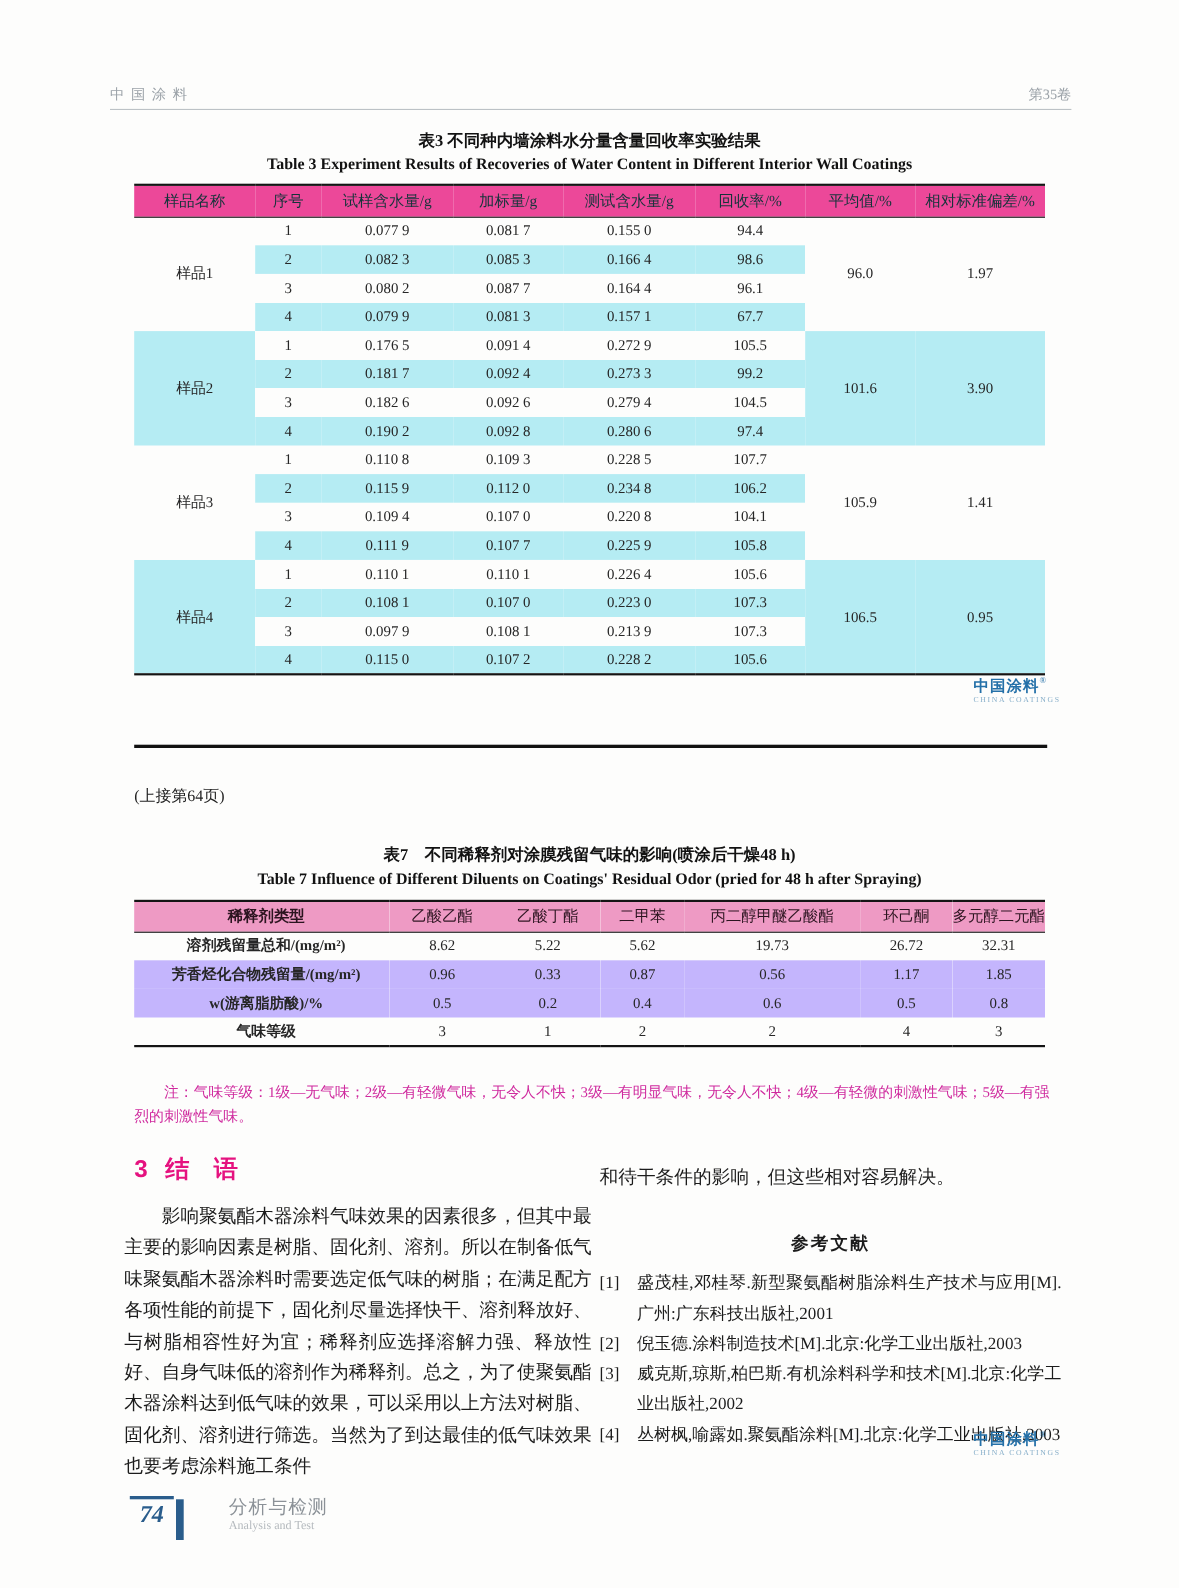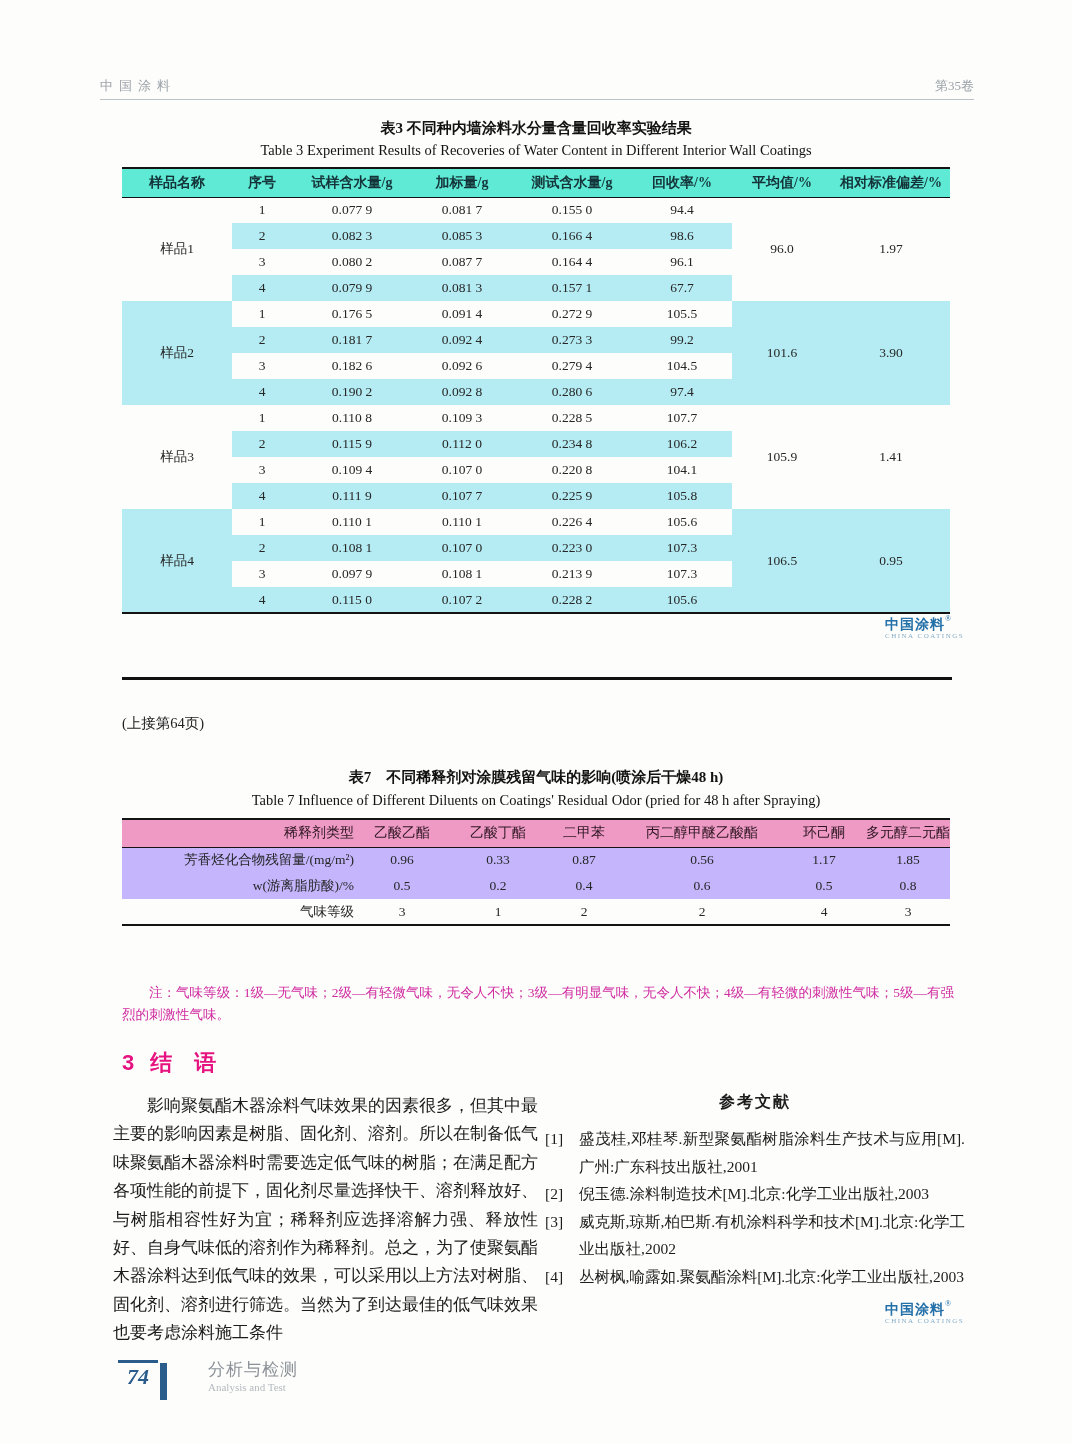--- a/index.html
+++ b/index.html
@@ -9,46 +9,46 @@
   
   .pg-header { position:absolute; top:76px; left:100px; right:98px; height:24px;
                border-bottom:1px solid #bcc2c6; display:flex; justify-content:space-between;
                align-items:flex-end; padding-bottom:4px; color:#9ba2a8; font-size:13px; }
   .pg-header .journal { letter-spacing:6px; }
 
   
   .title-cn { position:absolute; left:100px; right:100px; text-align:center;
               font-weight:bold; font-size:15px; color:#121212; }
   .title-en { position:absolute; left:100px; right:100px; text-align:center;
-              font-weight:normal; font-size:14.5px; color:#121212; }
+              font-weight:bold; font-size:14.5px; color:#121212; }
 
   table { border-collapse:collapse; table-layout:fixed; }
   td, th { overflow:hidden; white-space:nowrap; }
 
   
   #table3 { position:absolute; top:167px; left:122px; width:828px;
             border-top:2px solid #141414; border-bottom:2px solid #141414; }
   #table3 thead tr { border-bottom:1.5px solid #141414; }
-  #table3 th { background:#5eead4; font-weight:bold; font-size:14px; height:29px;
+  #table3 th { background:#ec4899; font-weight:normal; font-size:14px; height:29px;
                text-align:center; color:#14343a; }
   #table3 td { height:26px; text-align:center; font-size:13.5px; color:#262626; }
   #table3 td.c { background:#b5ecf3; }
 
   
   .section-divider { position:absolute; top:677px; left:122px; width:830px; height:3px; background:#111; }
 
   .continuation { position:absolute; top:714px; left:122px; font-size:14.5px; color:#222; }
 
   
   #table7 { position:absolute; top:818px; left:122px; width:828px;
             border-top:2px solid #141414; border-bottom:2px solid #141414; }
   #table7 thead tr { border-bottom:1.5px solid #141414; }
   #table7 th { background:#ee9ac4; font-weight:normal; font-size:14px; height:28px;
                text-align:center; color:#2c1420; }
-  #table7 th.lbl, #table7 td.lbl { text-align:right; padding-left:8px; }
+  #table7 th.lbl, #table7 td.lbl { text-align:center; padding-left:8px;font-weight:bold; }
   #table7 td { height:26px; text-align:center; font-size:13.5px; color:#262626; }
   #table7 tr.p td { background:#c4b5fd; }
 
   .t7-note { position:absolute; top:982px; left:122px; width:832px; font-size:13.5px;
              line-height:22px; color:#cf2a9e; text-indent:2em; text-align:justify; }
 
   
   .sec-heading { position:absolute; top:1048px; left:122px; color:#e5127f;
                  font-family:"Liberation Sans", sans-serif; font-weight:bold; font-size:22px; }
   .sec-heading .num { margin-right:16px; }
@@ -269,20 +269,29 @@
         <th class="lbl">稀释剂类型</th>
         <th>乙酸乙酯</th>
         <th>乙酸丁酯</th>
         <th>二甲苯</th>
         <th>丙二醇甲醚乙酸酯</th>
         <th>环己酮</th>
         <th>多元醇二元酯</th>
       </tr>
   </thead>
   <tbody>
+      <tr>
+        <td class="lbl">溶剂残留量总和/(mg/m²)</td>
+        <td>8.62</td>
+        <td>5.22</td>
+        <td>5.62</td>
+        <td>19.73</td>
+        <td>26.72</td>
+        <td>32.31</td>
+      </tr>
       <tr class="p">
         <td class="lbl">芳香烃化合物残留量/(mg/m²)</td>
         <td>0.96</td>
         <td>0.33</td>
         <td>0.87</td>
         <td>0.56</td>
         <td>1.17</td>
         <td>1.85</td>
       </tr>
       <tr class="p">
@@ -310,20 +319,21 @@
 
 <div class="sec-heading">
   <span class="num">3</span><span>结　语</span>
 </div>
 
 <div class="col-left">
   <p class="body-p indent">影响聚氨酯木器涂料气味效果的因素很多，但其中最主要的影响因素是树脂、固化剂、溶剂。所以在制备低气味聚氨酯木器涂料时需要选定低气味的树脂；在满足配方各项性能的前提下，固化剂尽量选择快干、溶剂释放好、与树脂相容性好为宜；稀释剂应选择溶解力强、释放性好、自身气味低的溶剂作为稀释剂。总之，为了使聚氨酯木器涂料达到低气味的效果，可以采用以上方法对树脂、固化剂、溶剂进行筛选。当然为了到达最佳的低气味效果也要考虑涂料施工条件</p>
 </div>
 
 <div class="col-right">
+  <p class="body-p">和待干条件的影响，但这些相对容易解决。</p>
   <div class="ref-heading">参考文献</div>
   <div id="refs">
       <div class="ref-item">
         <span class="ref-num">[1]</span>
         <span class="ref-text">盛茂桂,邓桂琴.新型聚氨酯树脂涂料生产技术与应用[M].广州:广东科技出版社,2001</span>
       </div>
       <div class="ref-item">
         <span class="ref-num">[2]</span>
         <span class="ref-text">倪玉德.涂料制造技术[M].北京:化学工业出版社,2003</span>
       </div>

